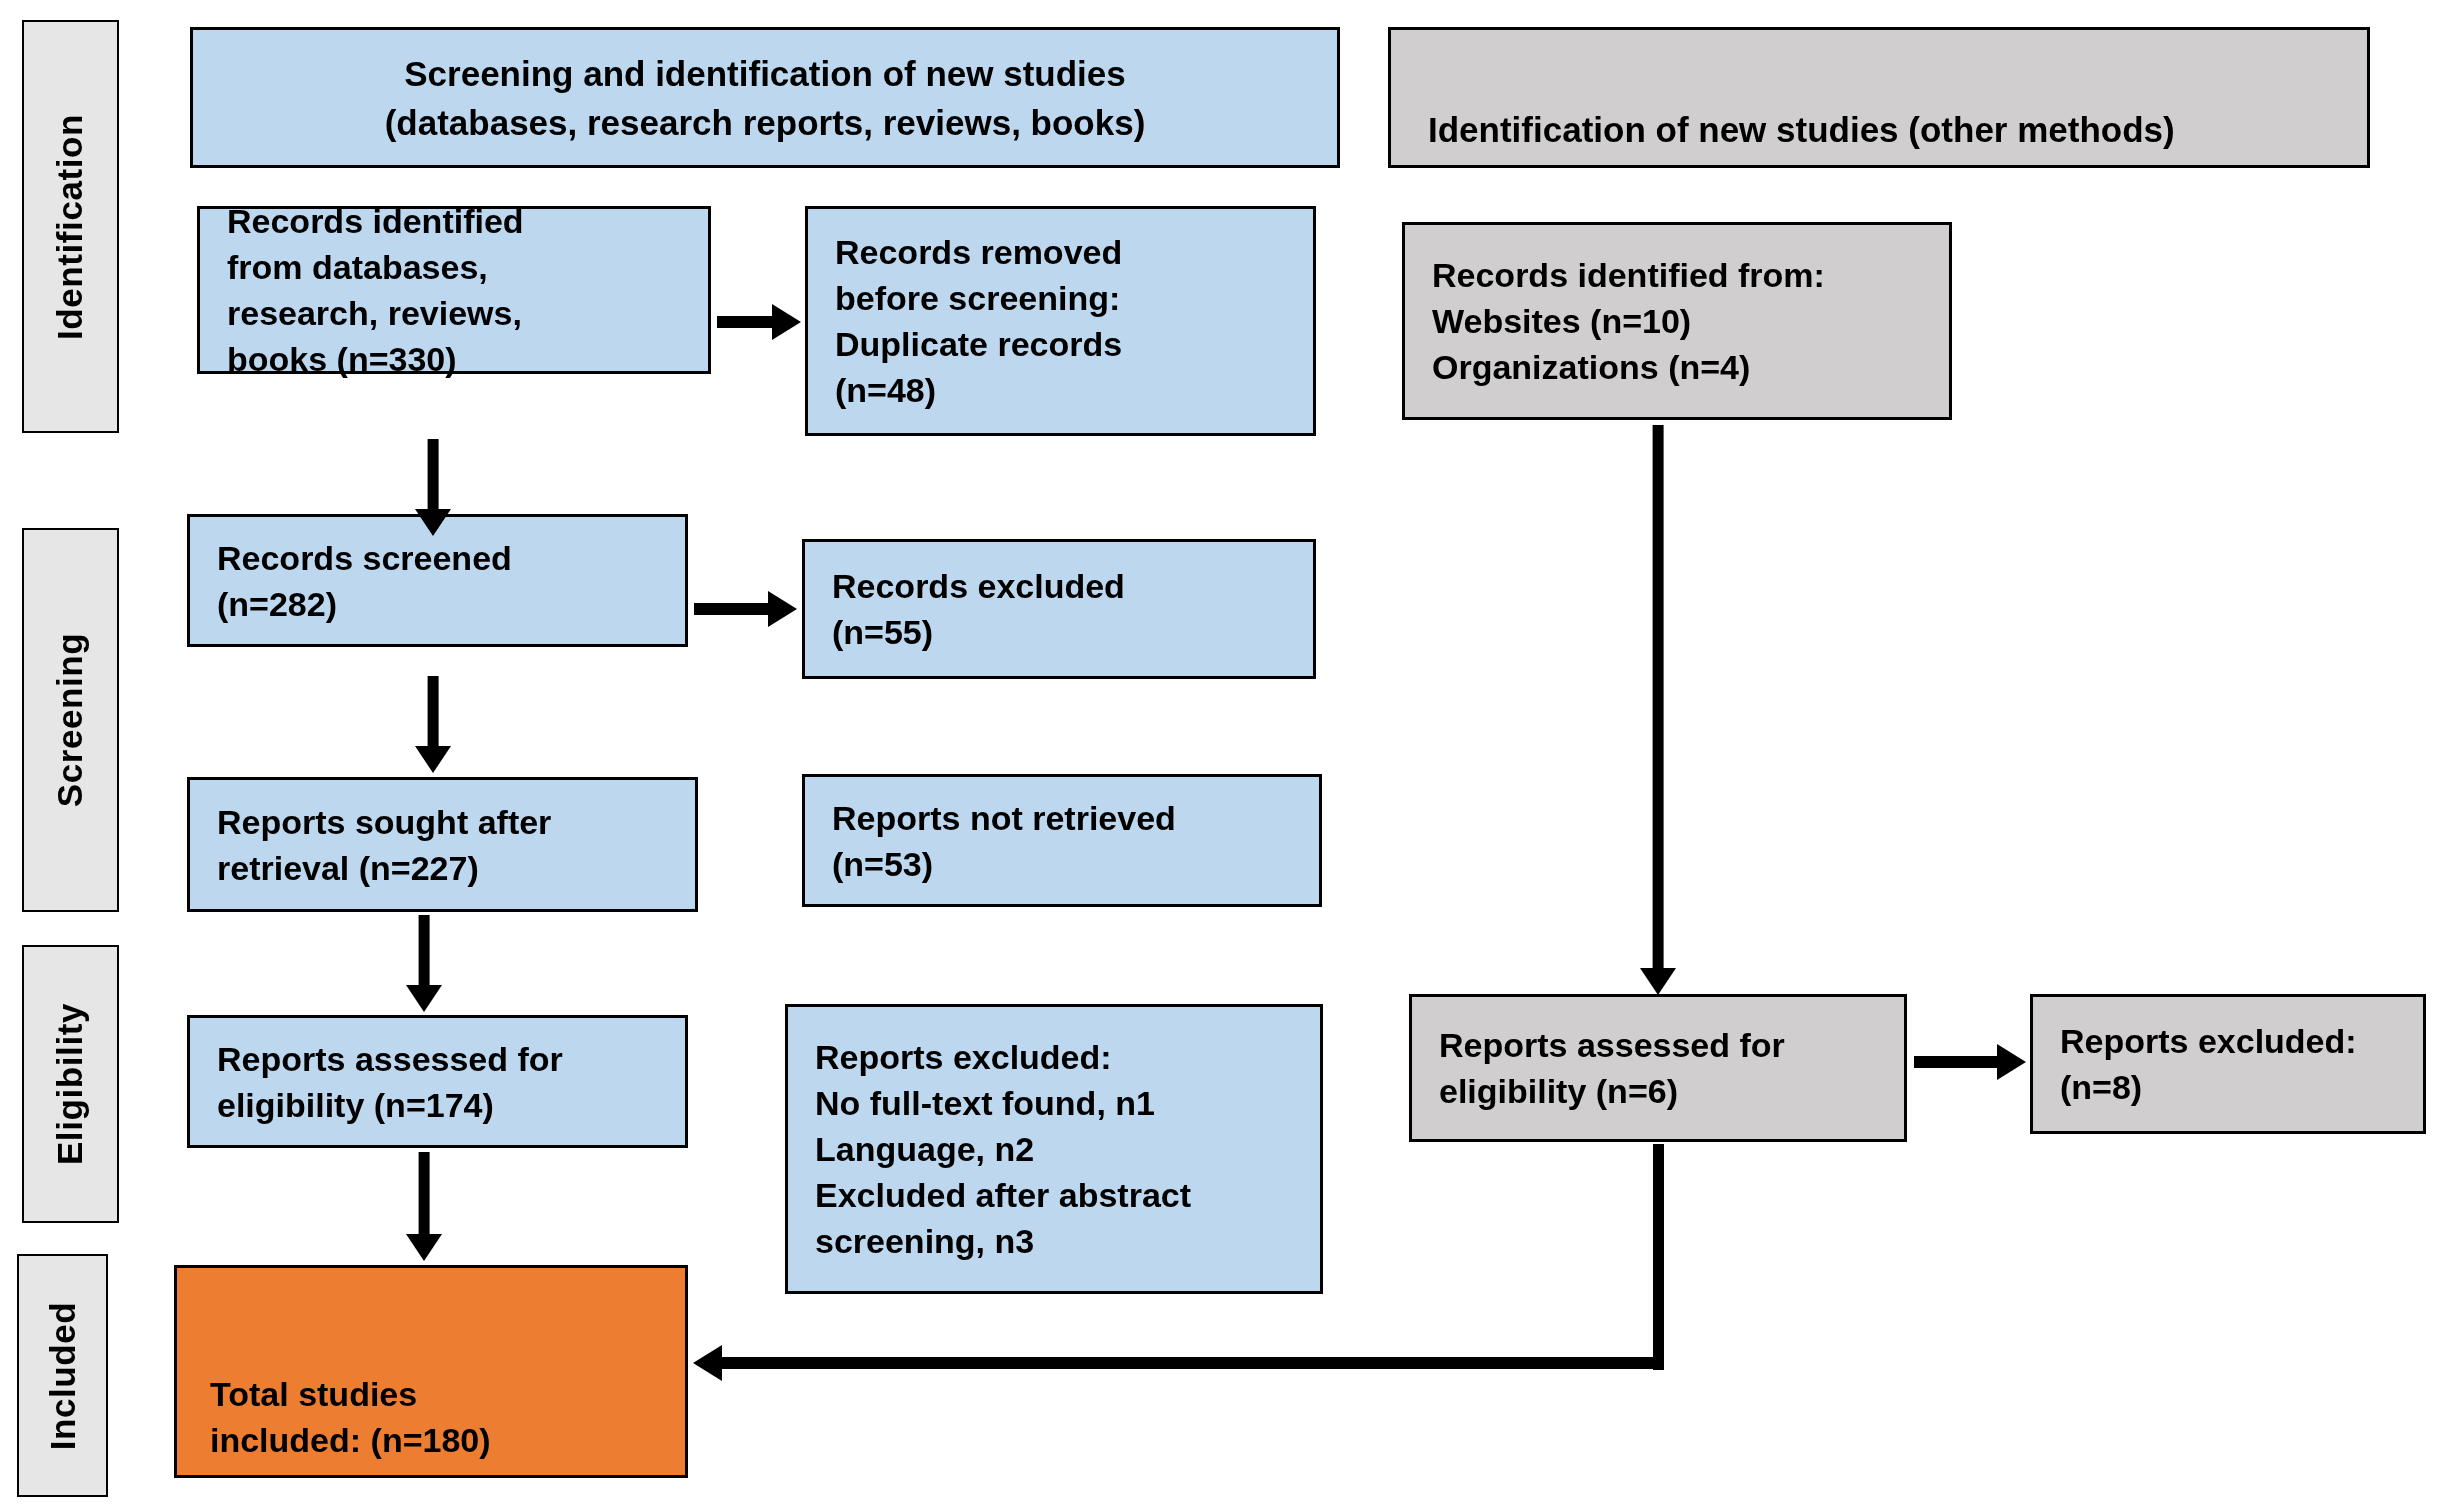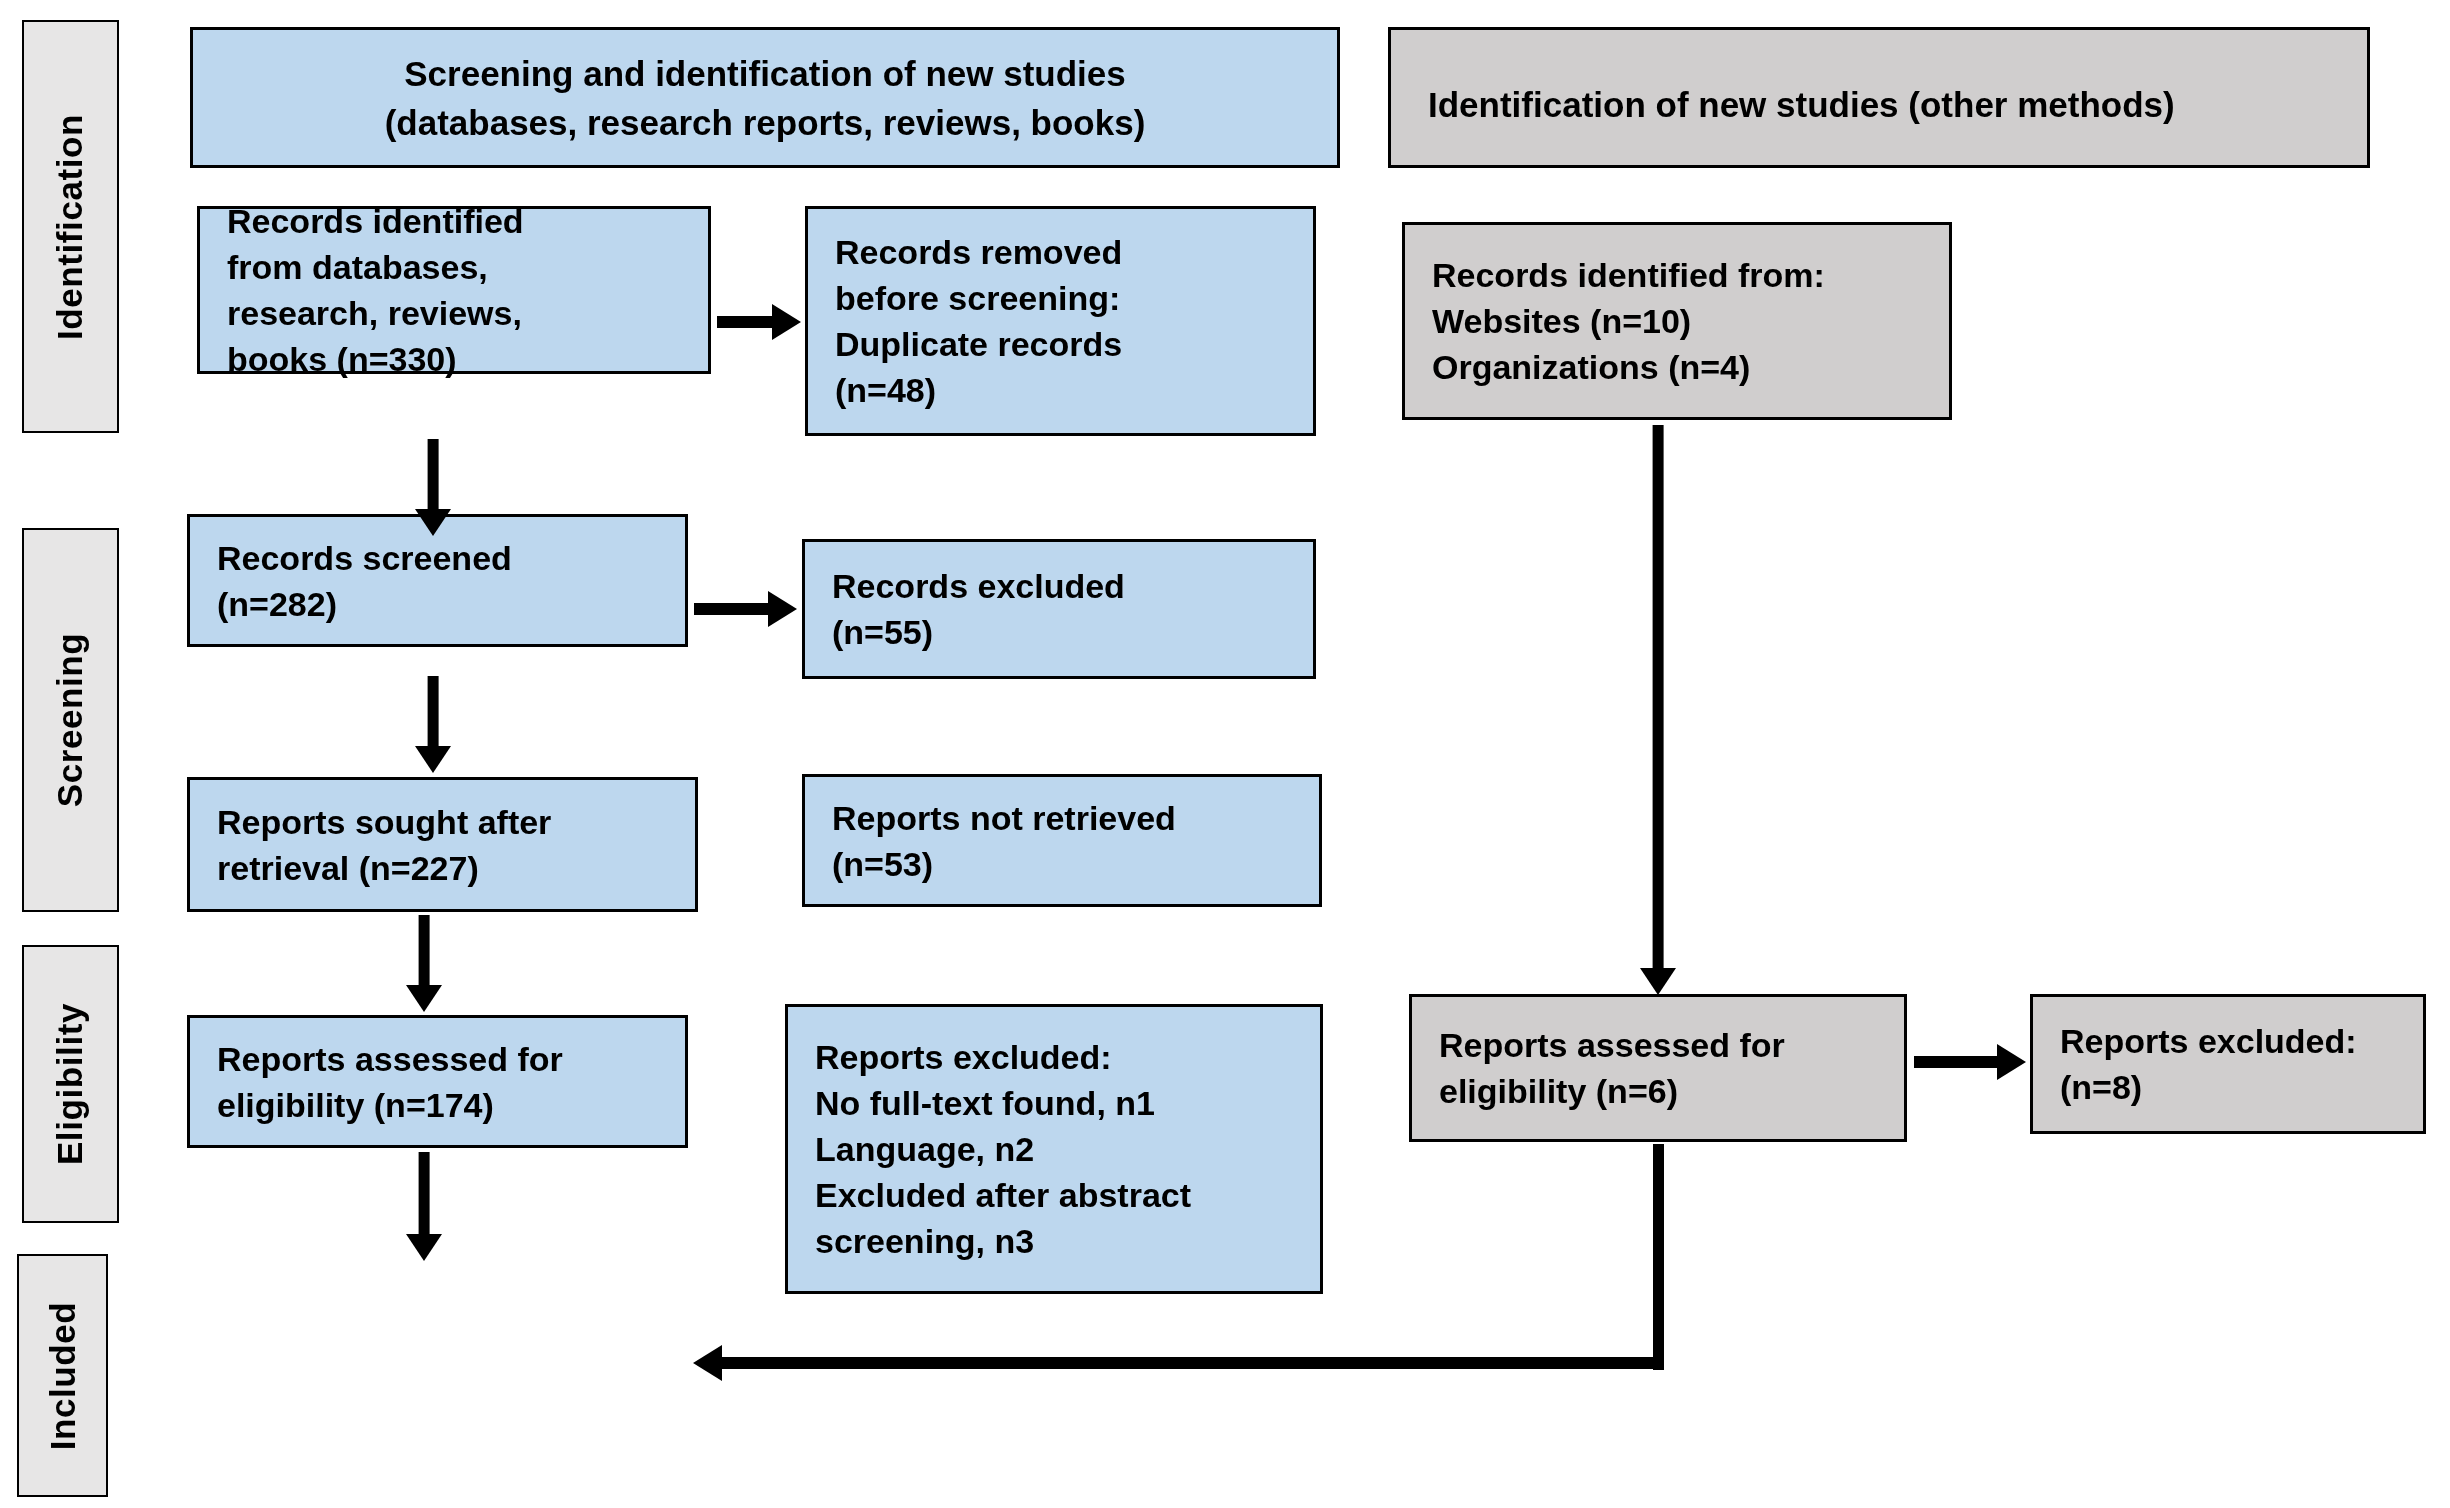--- a/index.html
+++ b/index.html
@@ -44,21 +44,21 @@
     align-items: center;
     font-size: 34px;
     line-height: 46px;
     padding: 12px 18px 12px 27px;
   }
   .box span { white-space: pre-line; }
   .box.blue   { background: var(--color-blue,   #BDD7EE); }
   .box.gray   { background: var(--color-gray,   #D0CECE); }
   .box.orange { background: var(--color-orange, #ED7D31); }
   .box.center { justify-content: center; text-align: center; }
-  .box.top    { align-items: center; }
+  .box.top    { align-items: flex-end; }
 
   #box-header-left  { left: 190px;  top: 27px;   width: 1150px; height: 141px; font-size: 35px; line-height: 49px; padding: 8px; }
   #box-header-right { left: 1388px; top: 27px;   width: 982px; height: 141px; font-size: 35px; padding: 27px 18px 12px 37px; }
 
   #box-records-identified       { left: 197px;  top: 206px;  width: 514px;  height: 168px; }
   #box-records-removed          { left: 805px; top: 206px;  width: 511px;  height: 230px; }
   #box-records-identified-other { left: 1402px; top: 222px;  width: 550px;  height: 198px; }
 
   #box-records-screened         { left: 187px;  top: 514px;  width: 501px;  height: 133px; }
   #box-records-excluded         { left: 802px; top: 539px;  width: 514px;  height: 140px; }
@@ -192,20 +192,24 @@
   </div>
   <div class="box gray" id="box-reports-assessed-other">
     <span>Reports assessed for
 eligibility (n=6)</span>
   </div>
   <div class="box gray" id="box-reports-excluded-other">
     <span>Reports excluded:
 (n=8)</span>
   </div>
 
+  <div class="box orange top" id="box-total-included">
+    <span>Total studies
+included: (n=180)</span>
+  </div>
 
   <div class="harrow" id="arrow-identified-to-removed">
     <div class="shaft"></div>
     <div class="head"></div>
   </div>
 
   <div class="varrow" id="arrow-identified-to-screened">
     <div class="shaft"></div>
     <div class="head"></div>
   </div>

